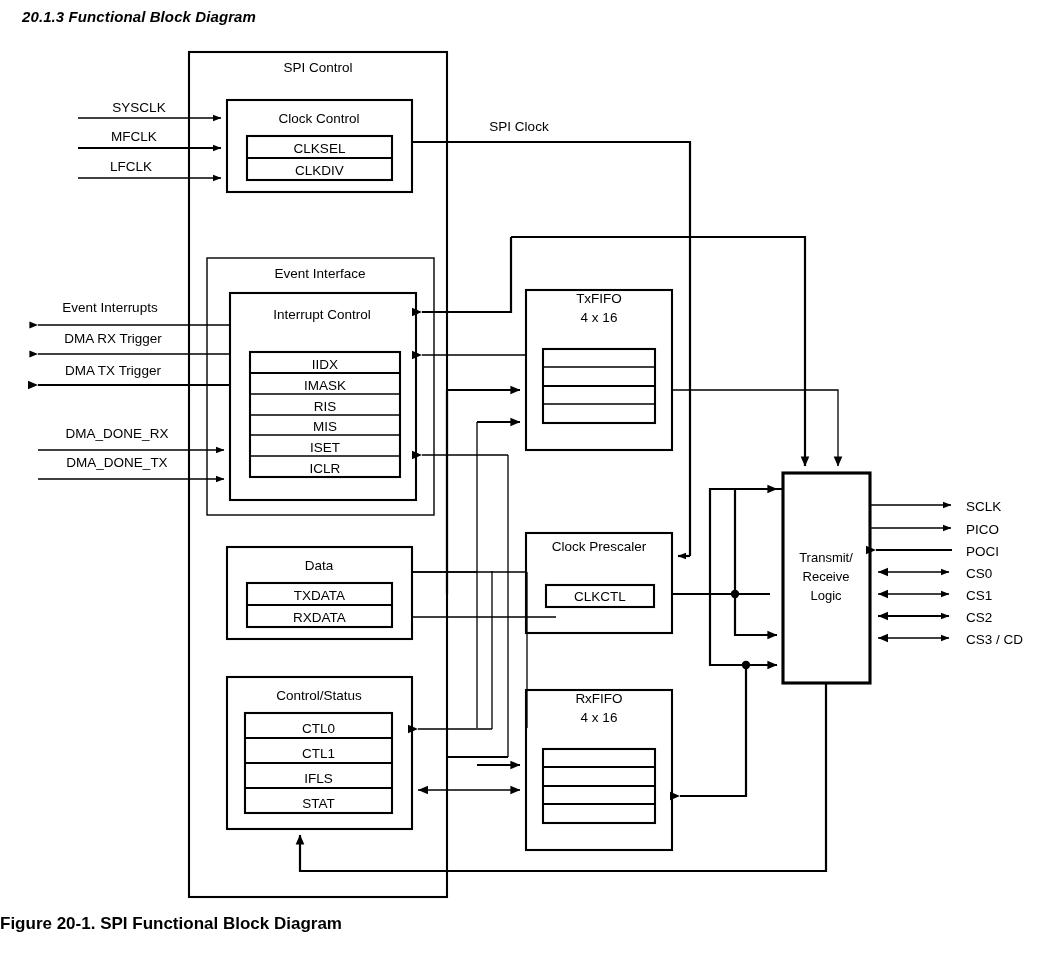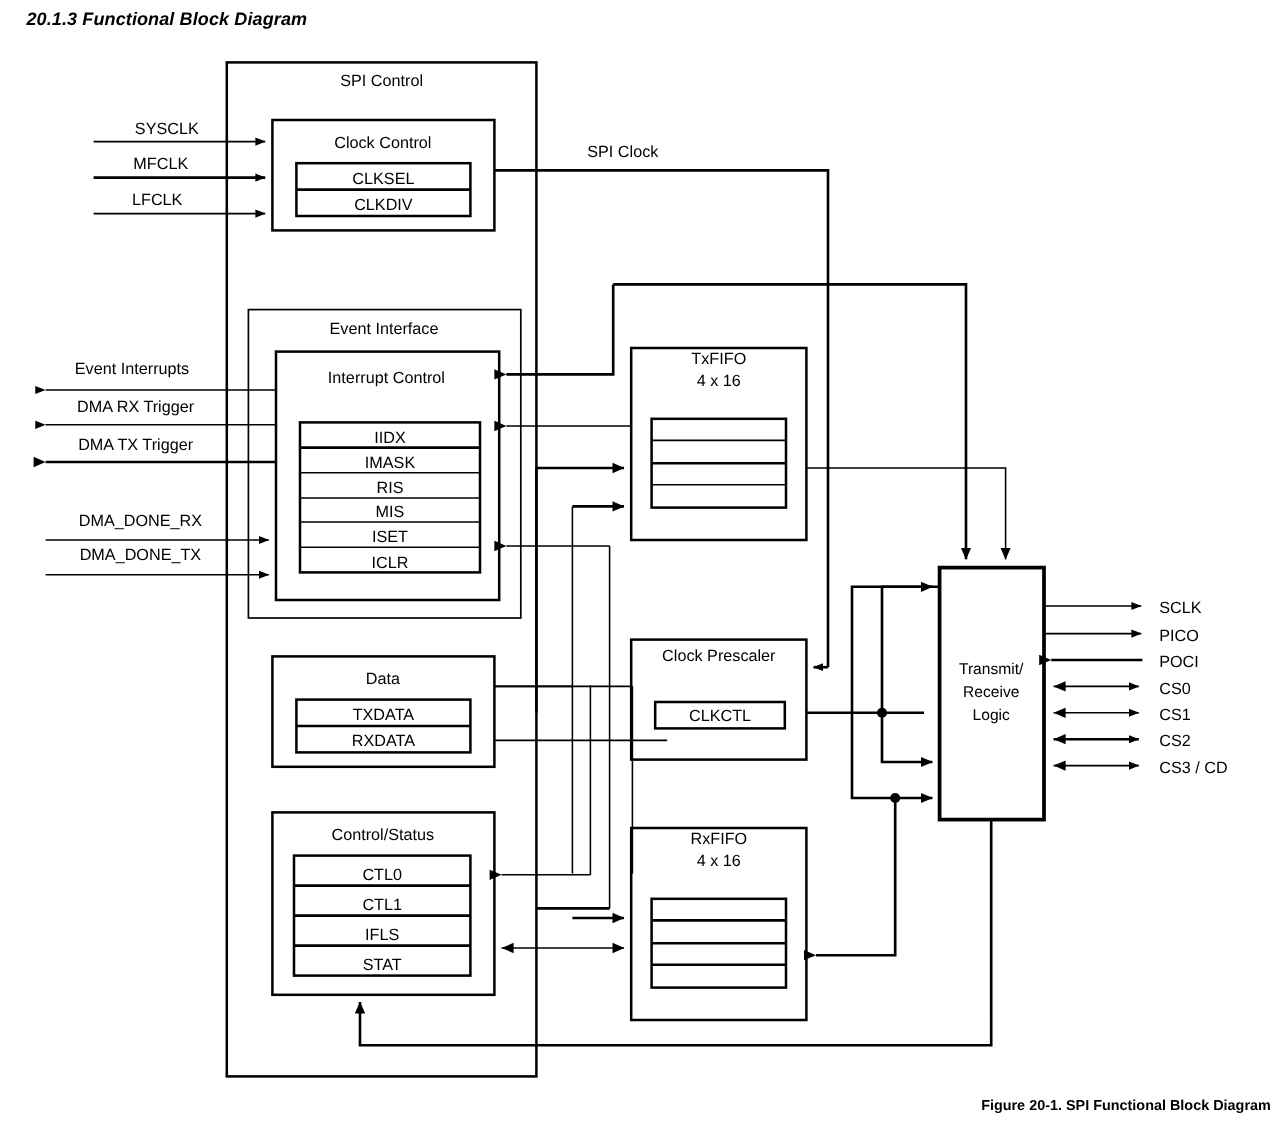--- a/index.html
+++ b/index.html
@@ -4,22 +4,22 @@
 <style>
   html,body{margin:0;padding:0;background:#ffffff;}
   body{width:1059px;height:954px;font-family:"Liberation Sans",sans-serif;color:#000;}
   #root{position:relative;width:1059px;height:954px;overflow:hidden;}
   .sec-title{
     position:absolute;left:22px;top:8px;
     font-size:15px;font-weight:bold;font-style:italic;
     letter-spacing:.1px;white-space:nowrap;
   }
   .fig-cap{
-    position:absolute;left:0;top:914px;width:1059px;text-align:right;
-    font-size:12px;font-weight:bold;white-space:nowrap;
+    position:absolute;left:0;top:914px;width:1059px;text-align:left;
+    font-size:17px;font-weight:bold;white-space:nowrap;
   }
   svg{position:absolute;left:0;top:0;}
   text{font-family:"Liberation Sans",sans-serif;fill:#000;}
   .lbl{font-size:13.5px;}
   .lbl-s{font-size:13px;}
   .bx{fill:none;stroke:#000;}
   .thin{stroke-width:1.4;}
   .med{stroke-width:2.1;}
   .thick{stroke-width:3.1;}
   .ln{stroke:#000;fill:none;}

